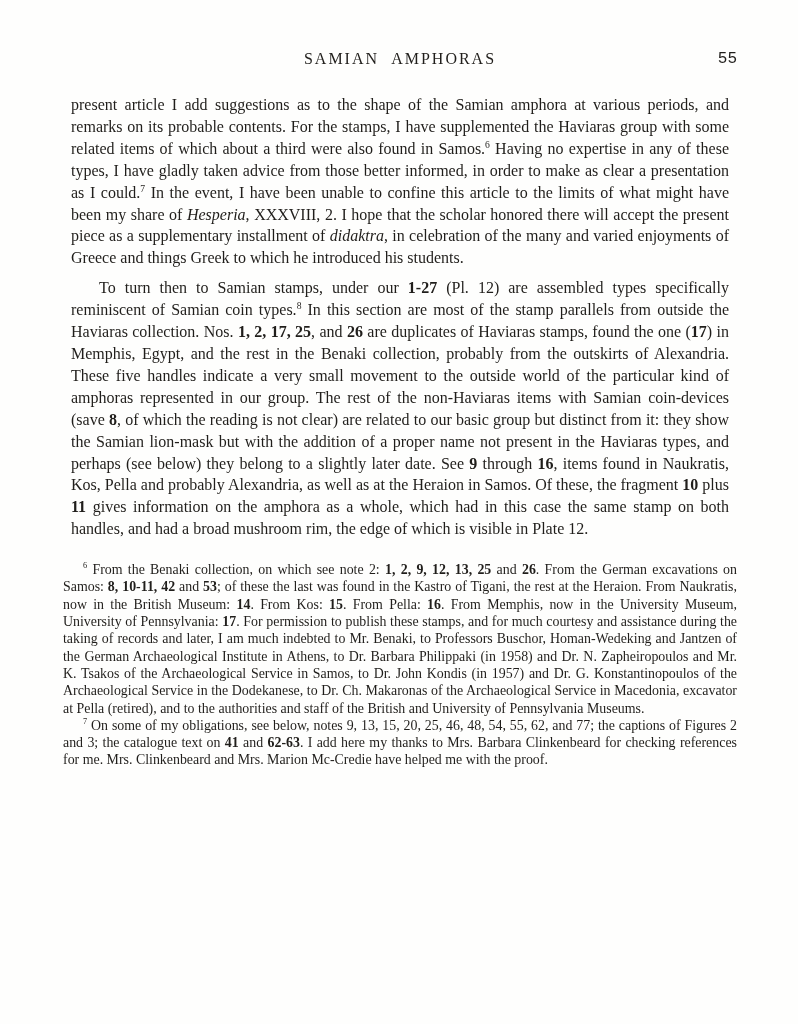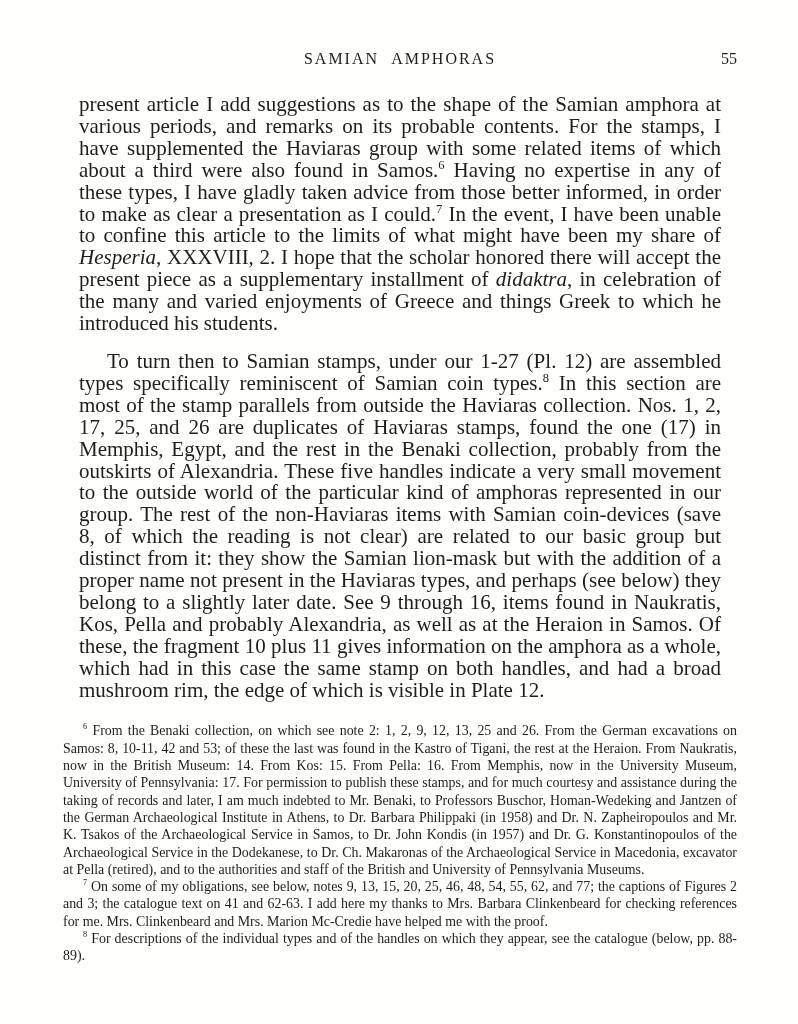--- a/index.html
+++ b/index.html
@@ -27,41 +27,42 @@
     margin-bottom: 26px;
     white-space: nowrap;
   }
   .page-number {
     position: absolute;
     right: 0;
     top: 0;
     letter-spacing: 0;
     word-spacing: normal;
     font-size: 16px;
+    font-family: Liberation Mono, monospace;
   }
   .body-text p {
-    margin: 16px;
-    font-size: 21px;
+    margin: 8px;
+    font-size: 16px;
     line-height: 21.9px;
     text-align: justify;
   }
   .body-text p.indent {
     text-indent: 28px;
   }
   .footnotes {
     margin-top: 21px;
   }
   .footnotes p {
     margin: 0;
     font-size: 13.9px;
     line-height: 17.3px;
     text-align: justify;
     text-indent: 20px;
   }
-  .bold { font-weight: normal; }
+  .bold { font-weight: bold; }
   .italic { font-style: italic; }
   sup {
     font-size: 60%;
     line-height: 0;
     vertical-align: super;
   }
 </style>
 </head>
 <body>
 
@@ -72,15 +73,14 @@
   </header>
 
   <main class="body-text" id="body-container">
       <p><span>present article I add suggestions as to the shape of the Samian amphora at various periods, and remarks on its probable contents. For the stamps, I have supplemented the Haviaras group with some related items of which about a third were also found in Samos.</span><sup>6</sup><span> Having no expertise in any of these types, I have gladly taken advice from those better informed, in order to make as clear a presentation as I could.</span><sup>7</sup><span> In the event, I have been unable to confine this article to the limits of what might have been my share of </span><span class="italic">Hesperia</span><span>, XXXVIII, 2. I hope that the scholar honored there will accept the present piece as a supplementary installment of </span><span class="italic">didaktra</span><span>, in celebration of the many and varied enjoyments of Greece and things Greek to which he introduced his students.</span></p>
       <p class="indent"><span>To turn then to Samian stamps, under our </span><span class="bold">1-27</span><span> (Pl. 12) are assembled types specifically reminiscent of Samian coin types.</span><sup>8</sup><span> In this section are most of the stamp parallels from outside the Haviaras collection. Nos. </span><span class="bold">1, 2, 17, 25</span><span>, and </span><span class="bold">26</span><span> are duplicates of Haviaras stamps, found the one (</span><span class="bold">17</span><span>) in Memphis, Egypt, and the rest in the Benaki collection, probably from the outskirts of Alexandria. These five handles indicate a very small movement to the outside world of the particular kind of amphoras represented in our group. The rest of the non-Haviaras items with Samian coin-devices (save </span><span class="bold">8</span><span>, of which the reading is not clear) are related to our basic group but distinct from it: they show the Samian lion-mask but with the addition of a proper name not present in the Haviaras types, and perhaps (see below) they belong to a slightly later date. See </span><span class="bold">9</span><span> through </span><span class="bold">16</span><span>, items found in Naukratis, Kos, Pella and probably Alexandria, as well as at the Heraion in Samos. Of these, the fragment </span><span class="bold">10</span><span> plus </span><span class="bold">11</span><span> gives information on the amphora as a whole, which had in this case the same stamp on both handles, and had a broad mushroom rim, the edge of which is visible in Plate 12.</span></p>
     </main>
 
   <section class="footnotes" id="footnotes-container">
       <p><sup>6</sup> <span>From the Benaki collection, on which see note 2: </span><span class="bold">1, 2, 9, 12, 13, 25</span><span> and </span><span class="bold">26</span><span>. From the German excavations on Samos: </span><span class="bold">8, 10-11, 42</span><span> and </span><span class="bold">53</span><span>; of these the last was found in the Kastro of Tigani, the rest at the Heraion. From Naukratis, now in the British Museum: </span><span class="bold">14</span><span>. From Kos: </span><span class="bold">15</span><span>. From Pella: </span><span class="bold">16</span><span>. From Memphis, now in the University Museum, University of Pennsylvania: </span><span class="bold">17</span><span>. For permission to publish these stamps, and for much courtesy and assistance during the taking of records and later, I am much indebted to Mr. Benaki, to Professors Buschor, Homan-Wedeking and Jantzen of the German Archaeological Institute in Athens, to Dr. Barbara Philippaki (in 1958) and Dr. N. Zapheiropoulos and Mr. K. Tsakos of the Archaeological Service in Samos, to Dr. John Kondis (in 1957) and Dr. G. Konstantinopoulos of the Archaeological Service in the Dodekanese, to Dr. Ch. Makaronas of the Archaeological Service in Macedonia, excavator at Pella (retired), and to the authorities and staff of the British and University of Pennsylvania Museums.</span></p>
       <p><sup>7</sup> <span>On some of my obligations, see below, notes 9, 13, 15, 20, 25, 46, 48, 54, 55, 62, and 77; the captions of Figures 2 and 3; the catalogue text on </span><span class="bold">41</span><span> and </span><span class="bold">62-63</span><span>. I add here my thanks to Mrs. Barbara Clinkenbeard for checking references for me. Mrs. Clinkenbeard and Mrs. Marion Mc-Credie have helped me with the proof.</span></p>
-      <p><sup>8</sup> <span>For descriptions of the individual types and of the handles on which they appear, see the catalogue (below, pp. 88-89).</span></p>
     </section>
 </div>
 
 </body></html>

